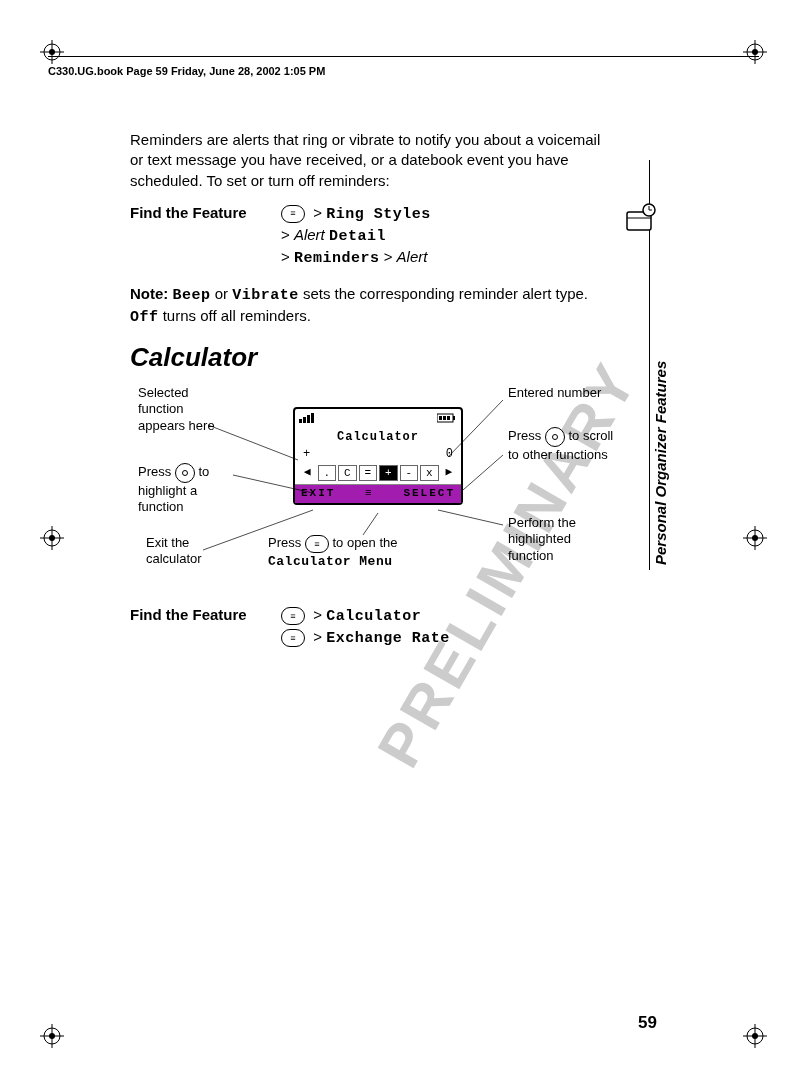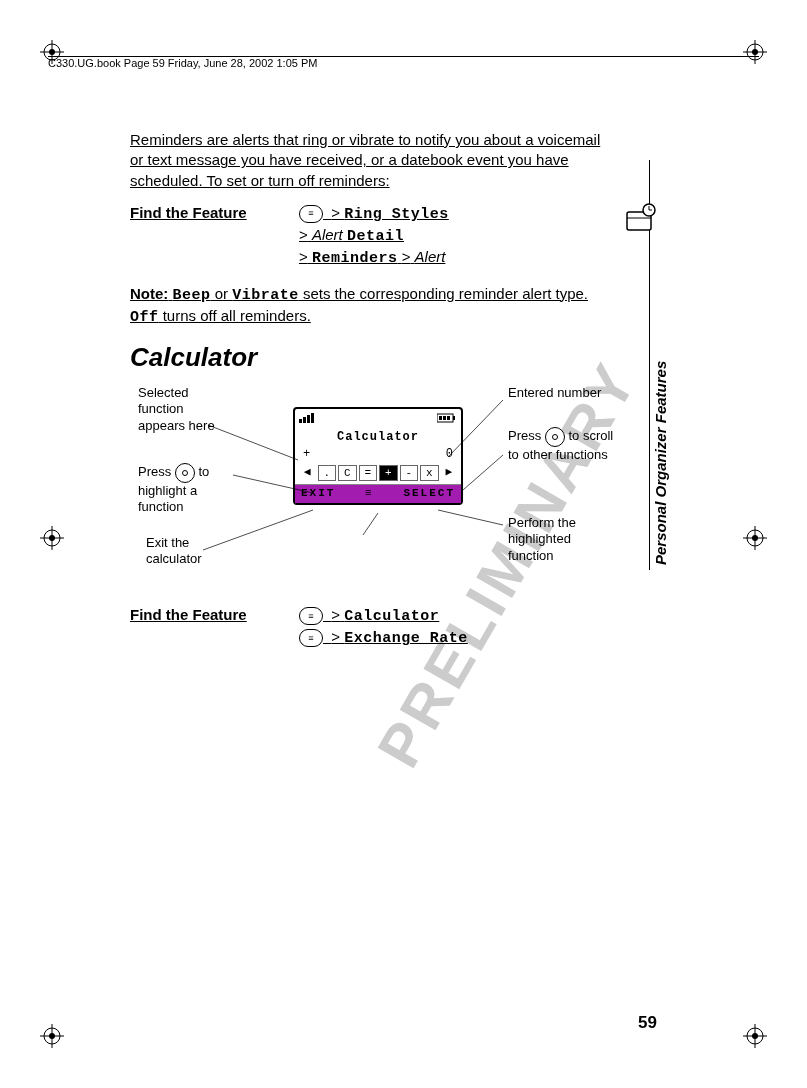--- a/index.html
+++ b/index.html
@@ -16,21 +16,22 @@
   }
   .crop-mark { position: absolute; }
   .crop-mark svg { display: block; }
   .header-line {
     position: absolute;
     top: 56px;
     left: 48px;
     right: 48px;
     border-top: 0.5px solid #000;
     font-size: 11px;
-    padding-top: 0;
+    padding-top: 8px;
+    font-weight: bold;
   }
   .content {
     position: absolute;
     top: 130px;
     left: 130px;
     width: 490px;
     line-height: 1.35;
   }
   .section-tab {
     position: absolute;
@@ -53,31 +54,30 @@
     font-weight: bold;
     font-size: 15px;
   }
   h1 {
     font-family: Arial, sans-serif;
     font-weight: 900;
     font-style: italic;
     font-size: 26px;
     margin: 0 0 10px 0;
   }
-  p { margin: 0 12px 12px 0; text-decoration: underline; }
+  p { margin: 0 12px 12px 0; }
   .mono {
     font-family: "Courier New", monospace;
     font-weight: bold;
     letter-spacing: 0.5px;
   }
   .find-feature {
     display: flex;
-    gap: 24px;
+    gap: 6px;
     margin: 10px 0 14px 0;
-    text-decoration: underline;
   }
   .ftf-label {
     font-weight: 900;
     font-family: Arial, sans-serif;
     font-style: normal;
     flex: 0 0 145px;
   }
   .ftf-body { flex: 1; }
   .menu-icon {
     display: inline-flex;
@@ -287,20 +287,23 @@
   <h1>Calculator</h1>
 
   <div class="calc-figure">
 
     <div class="callout left" style="top:0;left:0">Selected function appears here</div>
     <div class="callout left" style="top:78px;left:0">
       Press <span class="nav-icon"></span> to highlight a function
     </div>
     <div class="callout left" style="top:150px;left:8px">Exit the calculator</div>
 
+    <div class="callout" style="top:150px;left:130px;width:200px">
+      <span>Press </span><span class="menu-icon"></span><span> to open the </span><span class="mono">Calculator Menu</span>
+    </div>
 
     <div class="callout right" style="top:0;left:370px">Entered number</div>
     <div class="callout right" style="top:42px;left:370px">
       <span>Press </span><span class="nav-icon"></span><span> to scroll to other functions</span>
     </div>
     <div class="callout right" style="top:130px;left:370px">Perform the highlighted function</div>
 
     <div class="phone-screen">
       <div class="phone-status">
         <span>

